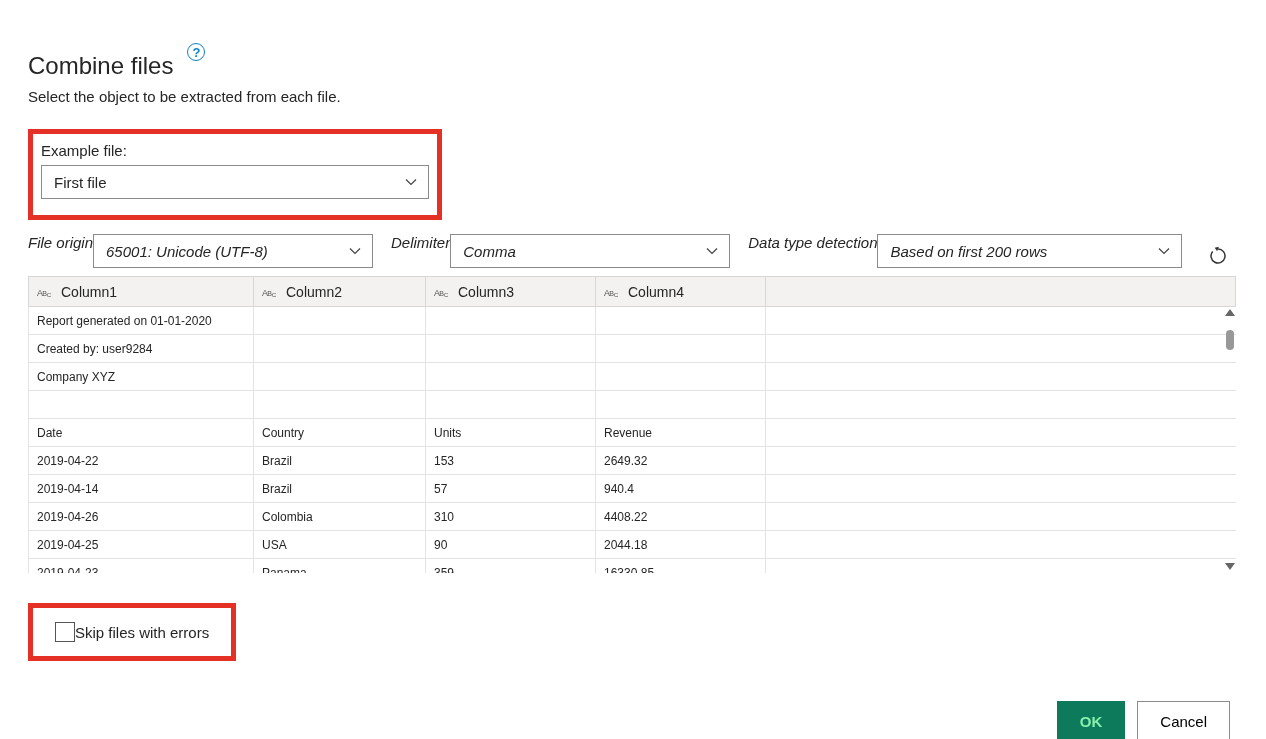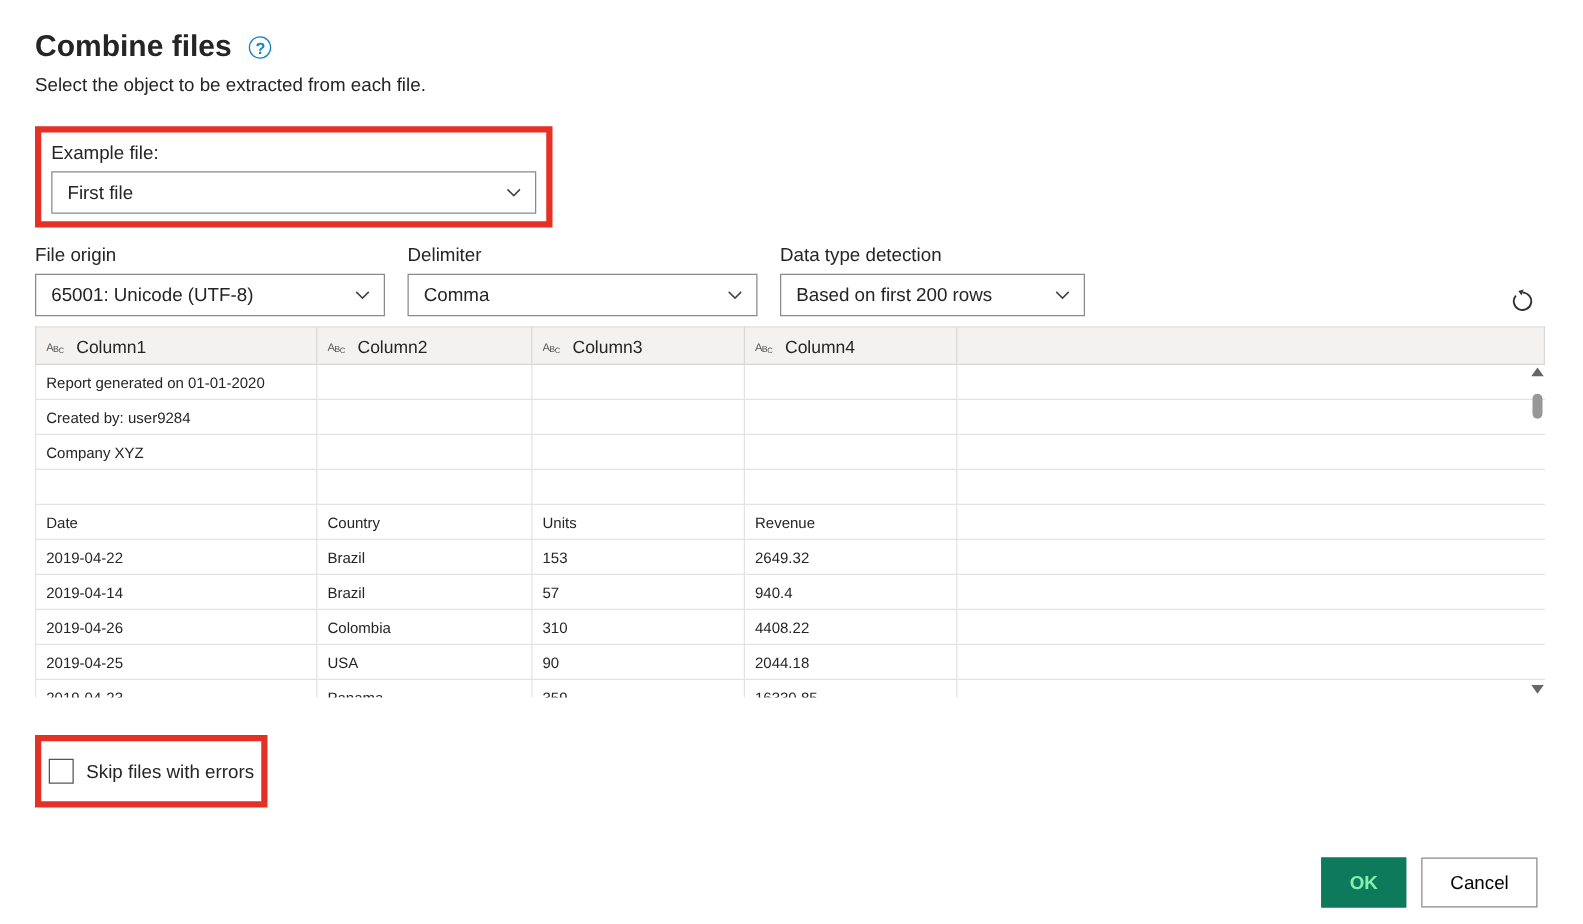--- a/index.html
+++ b/index.html
@@ -5,49 +5,49 @@
     * { box-sizing: border-box; margin: 0; padding: 0; }
     body {
       font-family: "Segoe UI", -apple-system, sans-serif;
       font-size: 14px;
       color: #252525;
       background: #fff;
       padding: 24px 28px;
       width: 1266px;
     }
     .title-row { display: flex; align-items: center; gap: 14px; margin-bottom: 8px; }
-    h1 { font-size: 24px; font-weight: 700; }
+    h1 { font-size: 24px; font-weight: 400; margin-top: 28px; }
     .help-icon {
       width: 18px; height: 18px; border: 1.5px solid #1083c8; border-radius: 50%;
       display: inline-flex; align-items: center; justify-content: center;
       color: #1083c8; font-size: 13px; font-weight: 600; cursor: pointer;
     }
     .subtitle { font-size: 15px; margin-bottom: 24px; }
 
-    .hl-red { border: 5px solid #e53025; padding: 8px 8px 6px 8px; display: inline-block; }
+    .hl-red { border: 5px solid #e53025; padding: 8px 8px 16px 8px; display: inline-block; }
     .example-file-box { margin-bottom: 14px; }
 
     .field-label { font-size: 15px; margin-bottom: 6px; display: block; }
 
     .dropdowns-row { display: flex; gap: 18px; align-items: flex-end; margin-bottom: 8px; }
-    .dd-group { display: flex; flex-direction: column; }
+    .dd-group { display: flex; flex-direction: row; font-style: italic; }
 
     .dropdown {
       position: relative;
       border: 1px solid #8a8a8a;
       background: #fff;
       height: 34px;
       display: flex; align-items: center;
       padding: 0 34px 0 12px;
       font-size: 15px;
       cursor: pointer;
     }
     .dropdown.wide1 { width: 388px; }
     .dropdown.w280 { width: 280px; }
-    .dropdown.w285 { width: 244px; }
+    .dropdown.w285 { width: 305px; }
     .chevron {
       position: absolute; right: 10px; top: 50%; transform: translateY(-50%);
       width: 14px; height: 14px;
     }
     .chevron svg { width: 14px; height: 14px; display: block; }
 
     .refresh-area { margin-left: auto; padding-right: 10px; padding-bottom: 2px; }
     .refresh-icon { width: 20px; height: 20px; cursor: pointer; }
     .refresh-icon svg { width: 20px; height: 20px; display:block; }
 
@@ -88,21 +88,21 @@
       position: absolute; right: 0; top: 30px; bottom: 0; width: 17px;
       display: flex; flex-direction: column; align-items: center;
     }
     .scroll-arrow { width: 0; height: 0; border-left: 5px solid transparent; border-right: 5px solid transparent; }
     .scroll-arrow.up { border-bottom: 7px solid #666; margin-top: 3px; }
     .scroll-arrow.down { border-top: 7px solid #666; margin-top: auto; margin-bottom: 3px;}
     .scroll-thumb { width: 8px; height: 20px; background: #989898; border-radius: 4px; margin-top: 14px;}
     .table-clip { height: 297px; overflow: hidden; position: relative; }
 
     .skip-row { margin-top: 30px; display: flex; align-items: center; }
-    .hl-red-skip { border: 5px solid #e53025; padding: 14px 6px; display: inline-flex; align-items: center; gap: 10px; }
+    .hl-red-skip { border: 5px solid #e53025; padding: 14px 22px; display: inline-flex; align-items: center; }
     .checkbox {
       width: 20px; height: 20px; border: 1px solid #555; background:#fff; cursor: pointer;
     }
     .skip-label { font-size: 15px; }
 
     .footer-buttons { display: flex; justify-content: flex-end; gap: 12px; margin-top: 40px; padding-right: 8px;}
     .btn {
       height: 40px; padding: 0 22px; font-size: 15px; border: 1px solid #8a8a8a;
       background: #fff; cursor: pointer; display:inline-flex; align-items:center; justify-content:center;
     }

